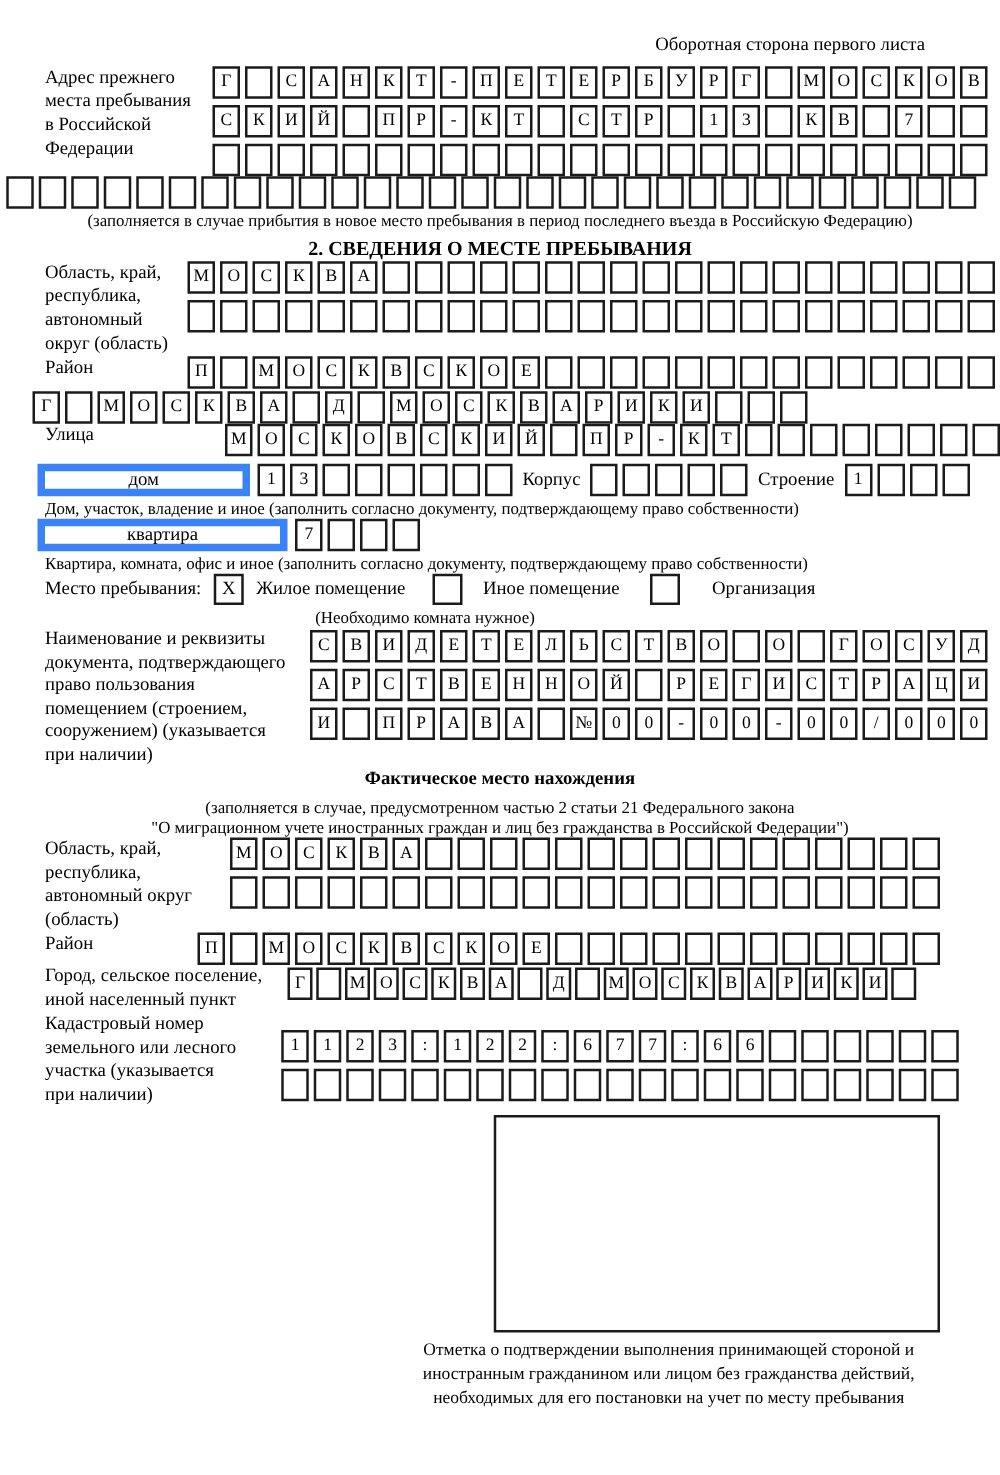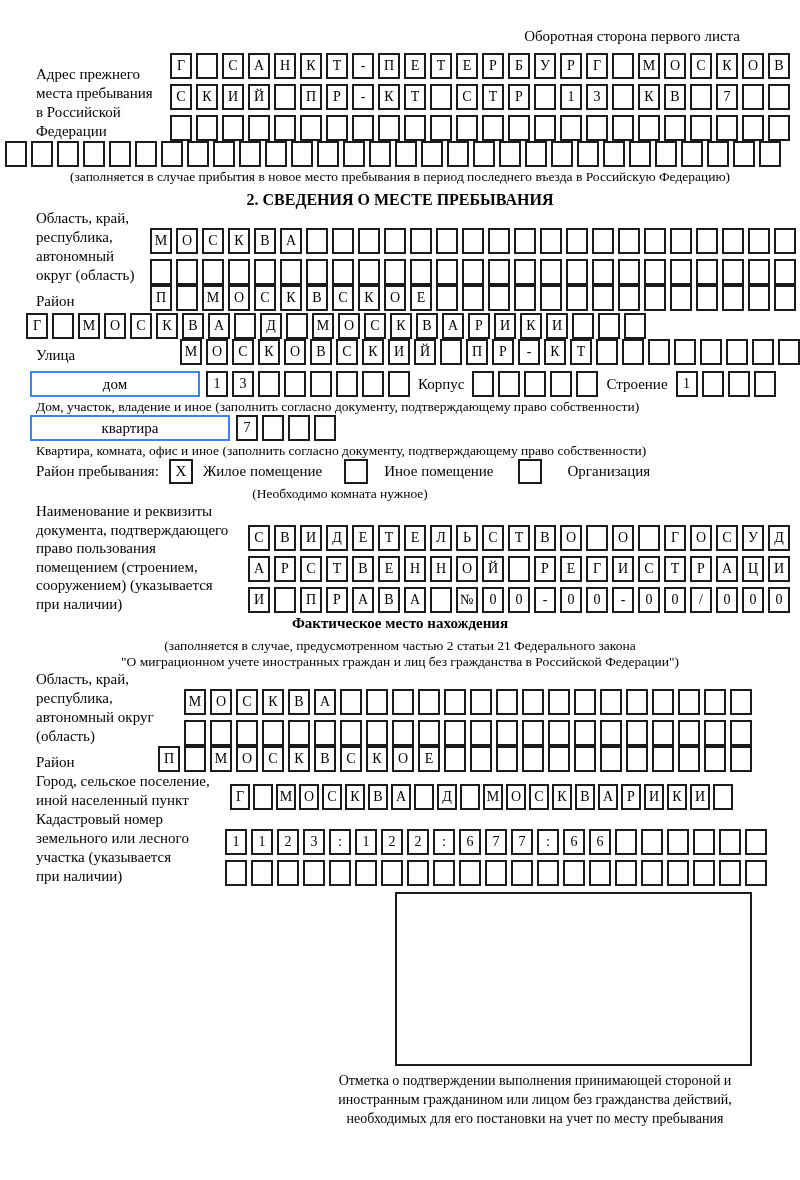--- a/index.html
+++ b/index.html
@@ -9,29 +9,29 @@
   .header-note{padding-top:28px;padding-right:60px;text-align:right;font-size:15px;}
 
   
   .cells{display:flex;gap:4px;flex:none;}
   .cell{width:22px;height:26px;box-sizing:border-box;border:2px solid #1b1b1b;display:flex;
         align-items:center;justify-content:center;font-size:14px;flex:none;background:#fff;}
   .cells.tight .cell{width:20px;}
   .cells.tight{gap:3px;}
   .rows{display:flex;flex-direction:column;gap:5px;}
 
-  .field{display:flex;align-items:flex-end;}
+  .field{display:flex;align-items:flex-start;}
   .label{font-size:15px;line-height:19px;white-space:pre-line;flex:none;box-sizing:border-box;padding-left:36px;}
 
   .note{font-size:13.5px;text-align:center;}
   .note-left{font-size:13.5px;padding-left:36px;}
   .sec-title{font-weight:bold;font-size:16px;text-align:center;}
 
   .house-row{display:flex;align-items:center;margin-left:30px;}
-  .type-box{box-sizing:border-box;border:2px solid #3b82f6;height:26px;display:flex;align-items:center;
+  .type-box{box-sizing:border-box;border:6px solid #3b82f6;height:26px;display:flex;align-items:center;
             justify-content:center;font-size:15px;flex:none;font-family:Liberation Serif, serif;}
   .inline-lbl{font-size:15px;margin:0 8px;flex:none;}
 
   .stay-row{display:flex;align-items:center;padding-left:36px;font-size:15px;}
   .checkbox{width:24px;height:25px;box-sizing:border-box;border:2px solid #1b1b1b;display:flex;
             align-items:center;justify-content:center;font-size:15px;flex:none;}
 
   .stamp-box{margin-left:395px;width:357px;height:174px;box-sizing:border-box;border:2px solid #1b1b1b;}
   .stamp-caption{margin-left:305px;width:460px;font-size:14px;line-height:19px;text-align:center;margin-top:5px;}
 
@@ -355,21 +355,21 @@
     <div class="cells" style="margin-left:6px">
         <span class="cell">7</span>
         <span class="cell"></span>
         <span class="cell"></span>
         <span class="cell"></span>
       </div>
   </div>
   <div class="note-left mt2">Квартира, комната, офис и иное (заполнить согласно документу, подтверждающему право собственности)</div>
 
   <div class="stay-row mt4">
-    <span>Район пребывания:</span>
+    <span>Место пребывания:</span>
     <span class="checkbox" style="margin-left:10px">X</span>
     <span style="margin-left:10px">Жилое помещение</span>
     <span class="checkbox" style="margin-left:22px"></span>
     <span style="margin-left:16px">Иное помещение</span>
     <span class="checkbox" style="margin-left:24px"></span>
     <span style="margin-left:26px">Организация</span>
   </div>
   <div class="note mt2" style="width:420px;margin-left:130px">(Необходимо комната нужное)</div>
 
   <div class="field mt4">

